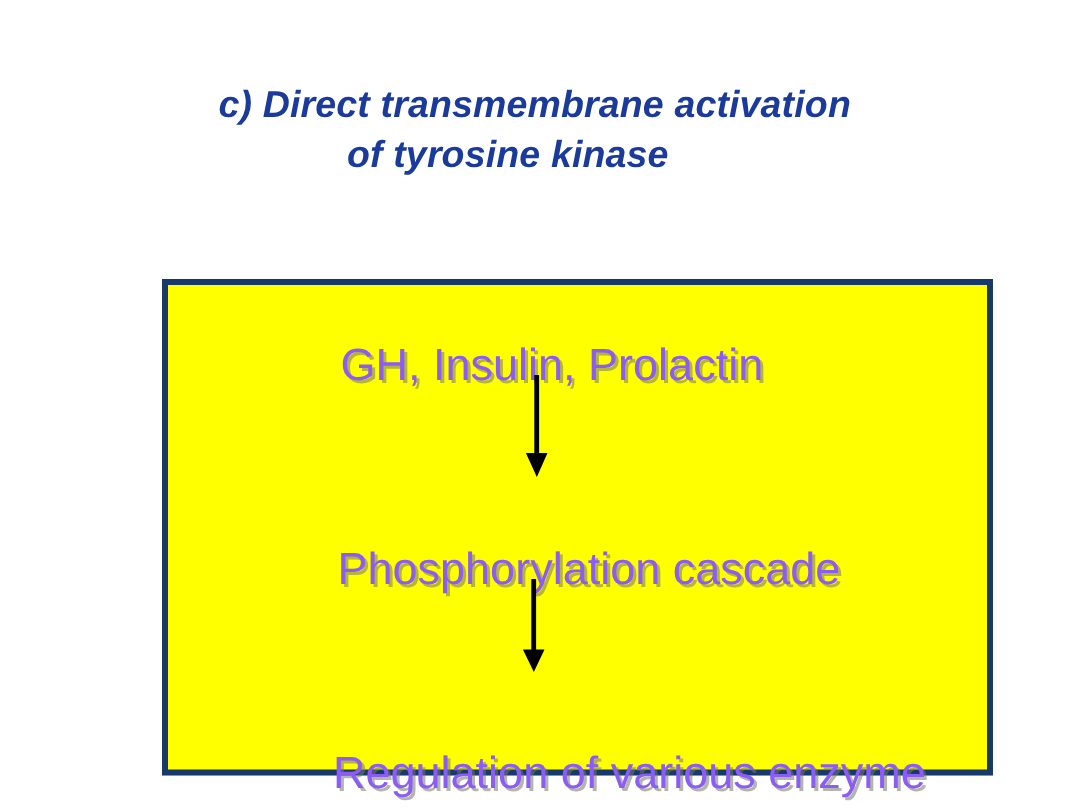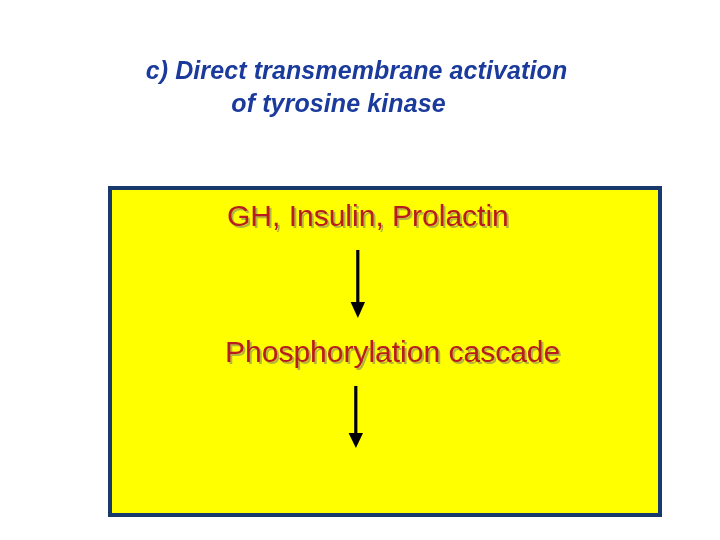--- a/index.html
+++ b/index.html
@@ -64,23 +64,24 @@
     box-sizing: content-box;
   }
 
   
   .flow-text {
     position: absolute;
     font-family: "Liberation Sans", sans-serif;
     font-weight: 400;
     font-size: 30px;
     line-height: 36px;
-    color: #b91c1c;
+    color: #8b5cf6;
     white-space: nowrap;
     text-shadow: 2px 2px 0 rgba(120,120,110,0.55);
+    margin-top: 28px;
   }
 
   #flow-text-0 {
     left: 227px;
     top: 198px;
   }
   #flow-text-1 {
     left: 225px;
     top: 334px;
     text-align: center;
@@ -135,14 +136,15 @@
 
   <div class="flow-text" id="flow-text-1">Phosphorylation cascade</div>
 
   <div class="flow-arrow" id="flow-arrow-1">
     <svg viewBox="0 0 26 62" preserveAspectRatio="none">
       <rect x="11.2" y="0" width="3.2" height="50" fill="#000000"></rect>
       <polygon points="5.6,47 20,47 12.9,62" fill="#000000"></polygon>
     </svg>
   </div>
 
+  <div class="flow-text" id="flow-text-2">Regulation of various enzyme</div>
 
 </div>
 
 </body></html>

